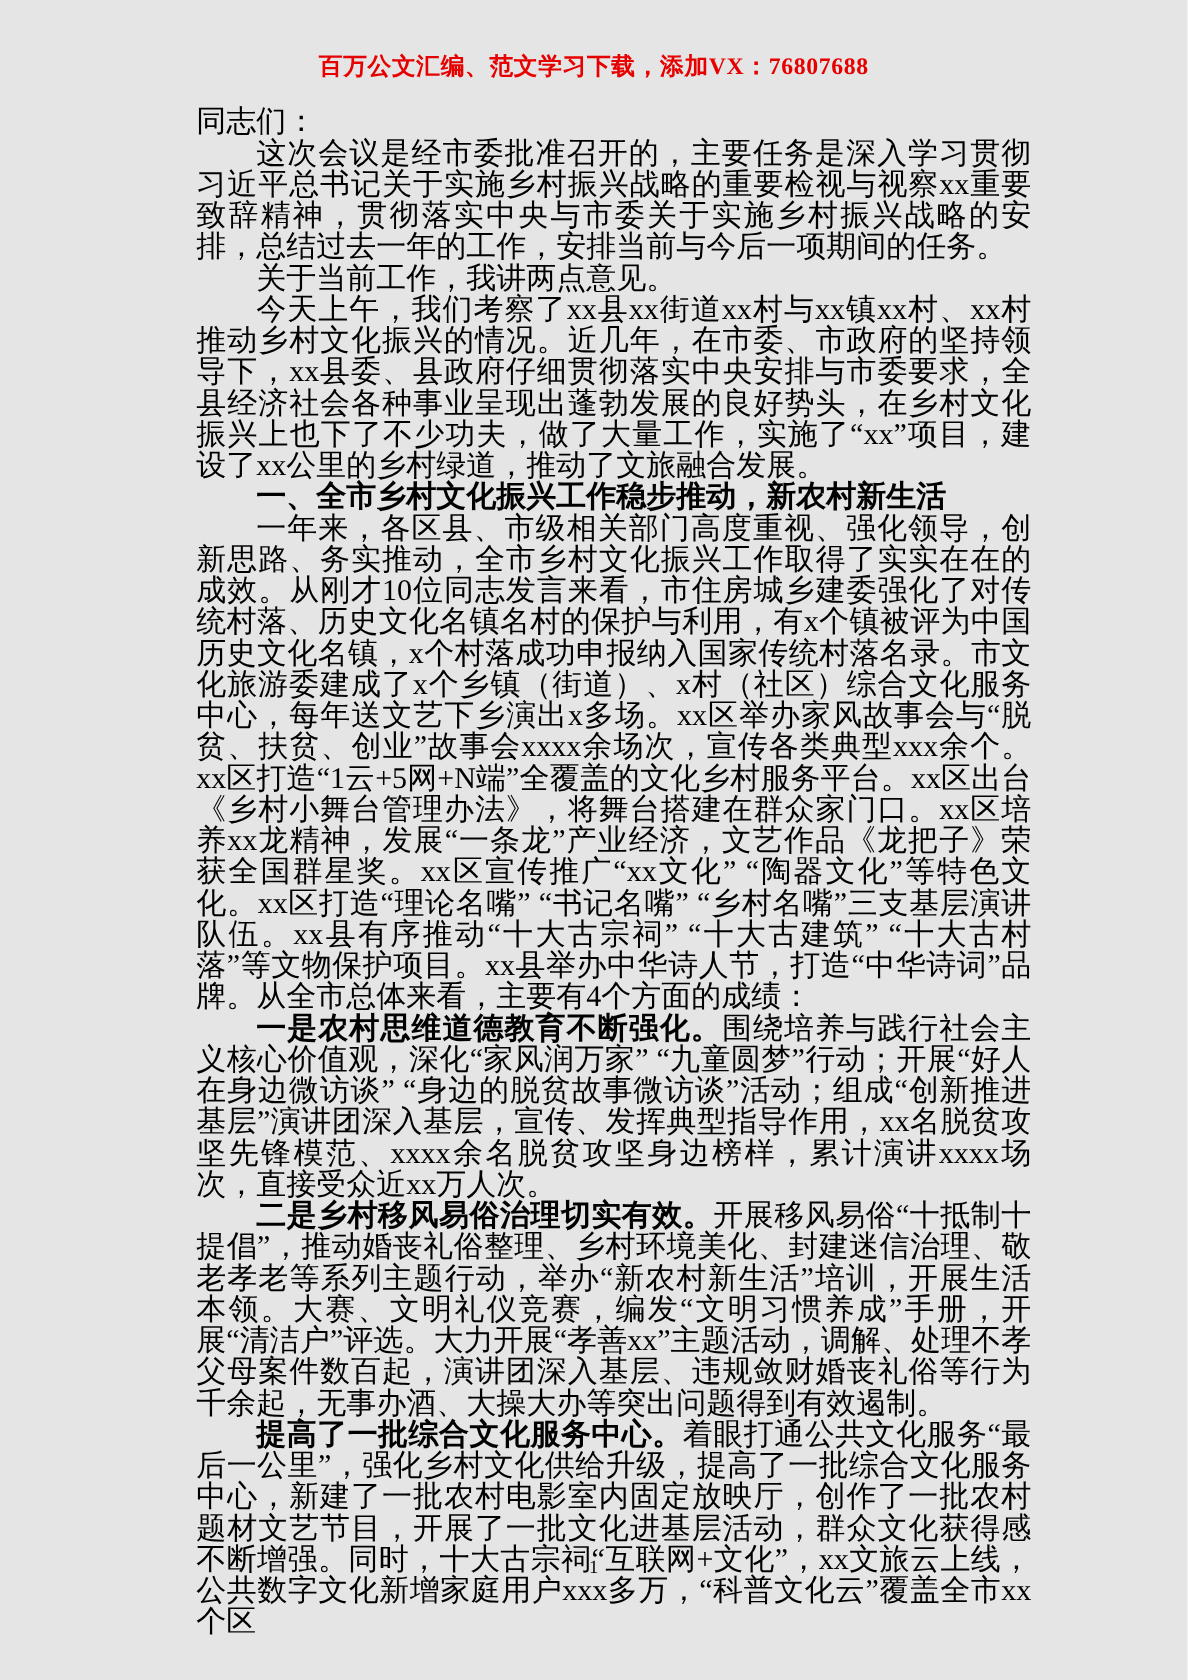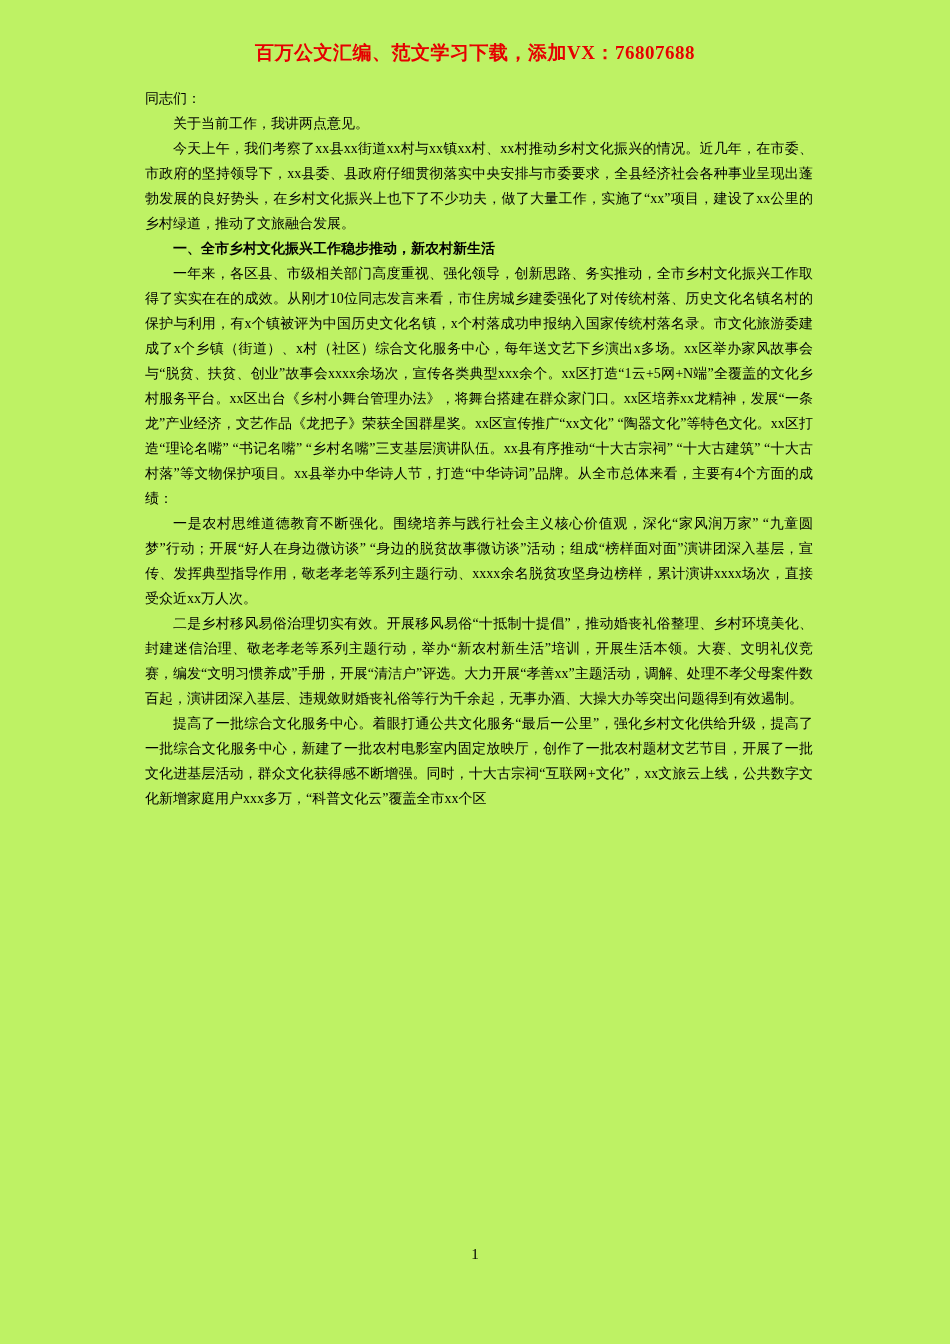--- a/index.html
+++ b/index.html
@@ -6,72 +6,73 @@
   html, body {
     width: 950px; height: 1344px;
     background: #ffffff;
     font-family: "Liberation Serif", "DejaVu Serif", serif;
     color: #000000;
     overflow: hidden;
   }
   .page {
     position: relative;
     width: 950px; height: 1344px;
-    background: #bef264;
+    background: #e5e5e5;
   }
   .header-notice {
     position: absolute;
     top: 40px; left: 0; width: 100%;
     text-align: center;
     font-size: 19px;
     font-weight: bold;
     letter-spacing: 0.5px;
   }
   .content {
     position: absolute;
     top: 86px;
-    left: 145px;
+    left: 157px;
     width: 668px;
-    font-size: 14px;
+    font-size: 24px;
     line-height: 25px;
     text-align: justify;
     text-justify: inter-ideograph;
   }
   .content p { text-indent: 2em; }
   .content p.salutation { text-indent: 0; }
   .section-heading { font-weight: bold; }
-  .bold-lead { font-weight: normal; }
+  .bold-lead { font-weight: bold; }
   .page-number {
     position: absolute;
     top: 1246px; left: 0; width: 100%;
     text-align: center;
     font-size: 15px;
   }
 </style>
 </head>
 <body>
 
 <div class="page">
 
   <div class="header-notice" style="color: rgb(230, 0, 0);">百万公文汇编、范文学习下载，添加VX：76807688</div>
 
   <div class="content">
 
     <p class="salutation">同志们：</p>
 
+    <p>这次会议是经市委批准召开的，主要任务是深入学习贯彻习近平总书记关于实施乡村振兴战略的重要检视与视察xx重要致辞精神，贯彻落实中央与市委关于实施乡村振兴战略的安排，总结过去一年的工作，安排当前与今后一项期间的任务。</p>
 
     <p>关于当前工作，我讲两点意见。</p>
 
     <p>今天上午，我们考察了xx县xx街道xx村与xx镇xx村、xx村推动乡村文化振兴的情况。近几年，在市委、市政府的坚持领导下，xx县委、县政府仔细贯彻落实中央安排与市委要求，全县经济社会各种事业呈现出蓬勃发展的良好势头，在乡村文化振兴上也下了不少功夫，做了大量工作，实施了“xx”项目，建设了xx公里的乡村绿道，推动了文旅融合发展。</p>
 
     <p class="section-heading">一、全市乡村文化振兴工作稳步推动，新农村新生活</p>
 
     <p>一年来，各区县、市级相关部门高度重视、强化领导，创新思路、务实推动，全市乡村文化振兴工作取得了实实在在的成效。从刚才10位同志发言来看，市住房城乡建委强化了对传统村落、历史文化名镇名村的保护与利用，有x个镇被评为中国历史文化名镇，x个村落成功申报纳入国家传统村落名录。市文化旅游委建成了x个乡镇（街道）、x村（社区）综合文化服务中心，每年送文艺下乡演出x多场。xx区举办家风故事会与“脱贫、扶贫、创业”故事会xxxx余场次，宣传各类典型xxx余个。xx区打造“1云+5网+N端”全覆盖的文化乡村服务平台。xx区出台《乡村小舞台管理办法》，将舞台搭建在群众家门口。xx区培养xx龙精神，发展“一条龙”产业经济，文艺作品《龙把子》荣获全国群星奖。xx区宣传推广“xx文化” “陶器文化”等特色文化。xx区打造“理论名嘴” “书记名嘴” “乡村名嘴”三支基层演讲队伍。xx县有序推动“十大古宗祠” “十大古建筑” “十大古村落”等文物保护项目。xx县举办中华诗人节，打造“中华诗词”品牌。从全市总体来看，主要有4个方面的成绩：</p>
 
-    <p><span class="bold-lead">一是农村思维道德教育不断强化。</span><span>围绕培养与践行社会主义核心价值观，深化“家风润万家” “九童圆梦”行动；开展“好人在身边微访谈” “身边的脱贫故事微访谈”活动；组成“榜样面对面”演讲团深入基层，宣传、发挥典型指导作用，敬老孝老等系列主题行动、xxxx余名脱贫攻坚身边榜样，累计演讲xxxx场次，直接受众近xx万人次。</span></p>
+    <p><span class="bold-lead">一是农村思维道德教育不断强化。</span><span>围绕培养与践行社会主义核心价值观，深化“家风润万家” “九童圆梦”行动；开展“好人在身边微访谈” “身边的脱贫故事微访谈”活动；组成“创新推进基层”演讲团深入基层，宣传、发挥典型指导作用，xx名脱贫攻坚先锋模范、xxxx余名脱贫攻坚身边榜样，累计演讲xxxx场次，直接受众近xx万人次。</span></p>
 
     <p><span class="bold-lead">二是乡村移风易俗治理切实有效。</span><span>开展移风易俗“十抵制十提倡”，推动婚丧礼俗整理、乡村环境美化、封建迷信治理、敬老孝老等系列主题行动，举办“新农村新生活”培训，开展生活本领。大赛、文明礼仪竞赛，编发“文明习惯养成”手册，开展“清洁户”评选。大力开展“孝善xx”主题活动，调解、处理不孝父母案件数百起，演讲团深入基层、违规敛财婚丧礼俗等行为千余起，无事办酒、大操大办等突出问题得到有效遏制。</span></p>
 
     <p><span class="bold-lead">提高了一批综合文化服务中心。</span><span>着眼打通公共文化服务“最后一公里”，强化乡村文化供给升级，提高了一批综合文化服务中心，新建了一批农村电影室内固定放映厅，创作了一批农村题材文艺节目，开展了一批文化进基层活动，群众文化获得感不断增强。同时，十大古宗祠“互联网+文化”，xx文旅云上线，公共数字文化新增家庭用户xxx多万，“科普文化云”覆盖全市xx个区</span></p>
 
   </div>
 
   <div class="page-number">1</div>
 
 </div>

